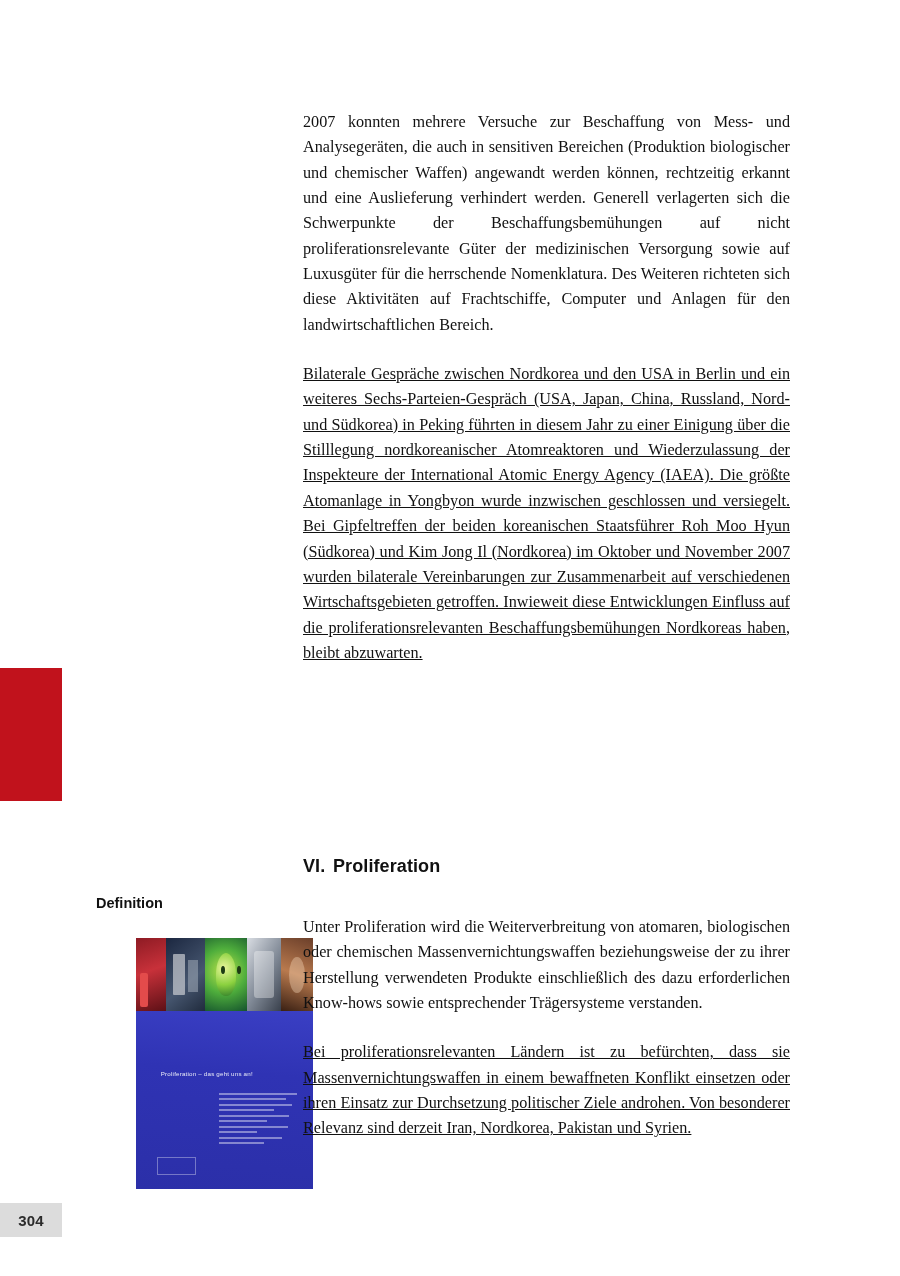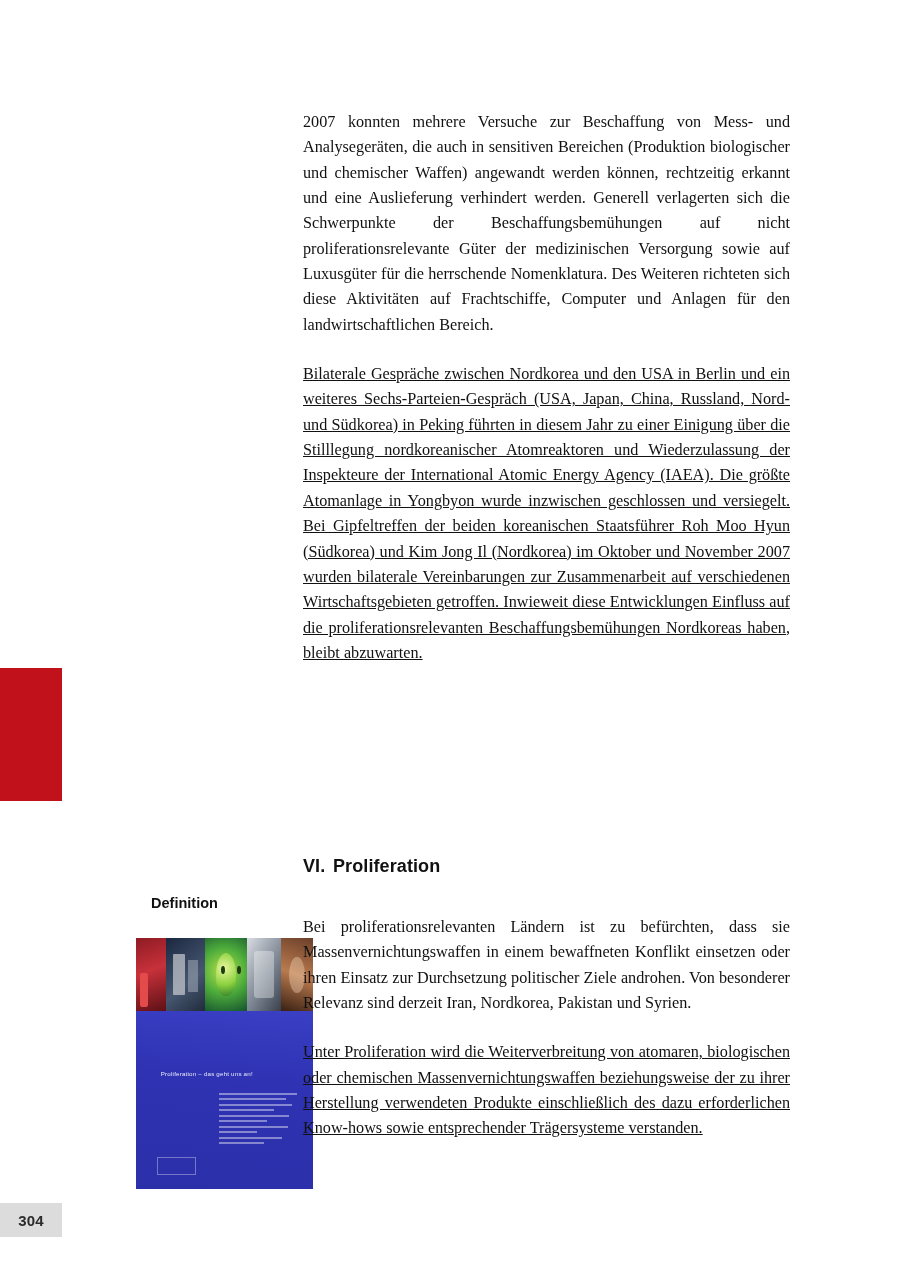--- a/index.html
+++ b/index.html
@@ -81,21 +81,21 @@
     display: inline-block;
     min-width: 30px;
   }
 
   
   .margin-note {
     position: absolute;
     left: 96px;
     top: 895px;
     width: 177px;
-    text-align: center;
+    text-align: left;
     font-family: "Liberation Sans", sans-serif;
     font-weight: bold;
     font-size: 14.5px;
     color: #111;
   }
 
   
   .text-column-2 {
     position: absolute;
     left: 303px;
@@ -241,19 +241,19 @@
         <i></i>
         <i></i>
         <i></i>
         <i></i>
     </div>
     <div class="cover-badge"></div>
   </div>
 </figure>
 
 <div class="text-column-2">
+  <p class="body-par">Unter Proliferation wird die Weiterverbreitung von atomaren, biologischen oder chemischen Massenvernichtungswaffen beziehungsweise der zu ihrer Herstellung verwendeten Produkte einschließlich des dazu erforderlichen Know-hows sowie entsprechender Trägersysteme verstanden.</p>
   <p class="body-par">Bei proliferationsrelevanten Ländern ist zu befürchten, dass sie Massenvernichtungswaffen in einem bewaffneten Konflikt einsetzen oder ihren Einsatz zur Durchsetzung politischer Ziele androhen. Von besonderer Relevanz sind derzeit Iran, Nordkorea, Pakistan und Syrien.</p>
-  <p class="body-par">Unter Proliferation wird die Weiterverbreitung von atomaren, biologischen oder chemischen Massenvernichtungswaffen beziehungsweise der zu ihrer Herstellung verwendeten Produkte einschließlich des dazu erforderlichen Know-hows sowie entsprechender Trägersysteme verstanden.</p>
 </div>
 
 <div class="page-number-block">
   <span class="num">304</span>
 </div>
 
 </body></html>

